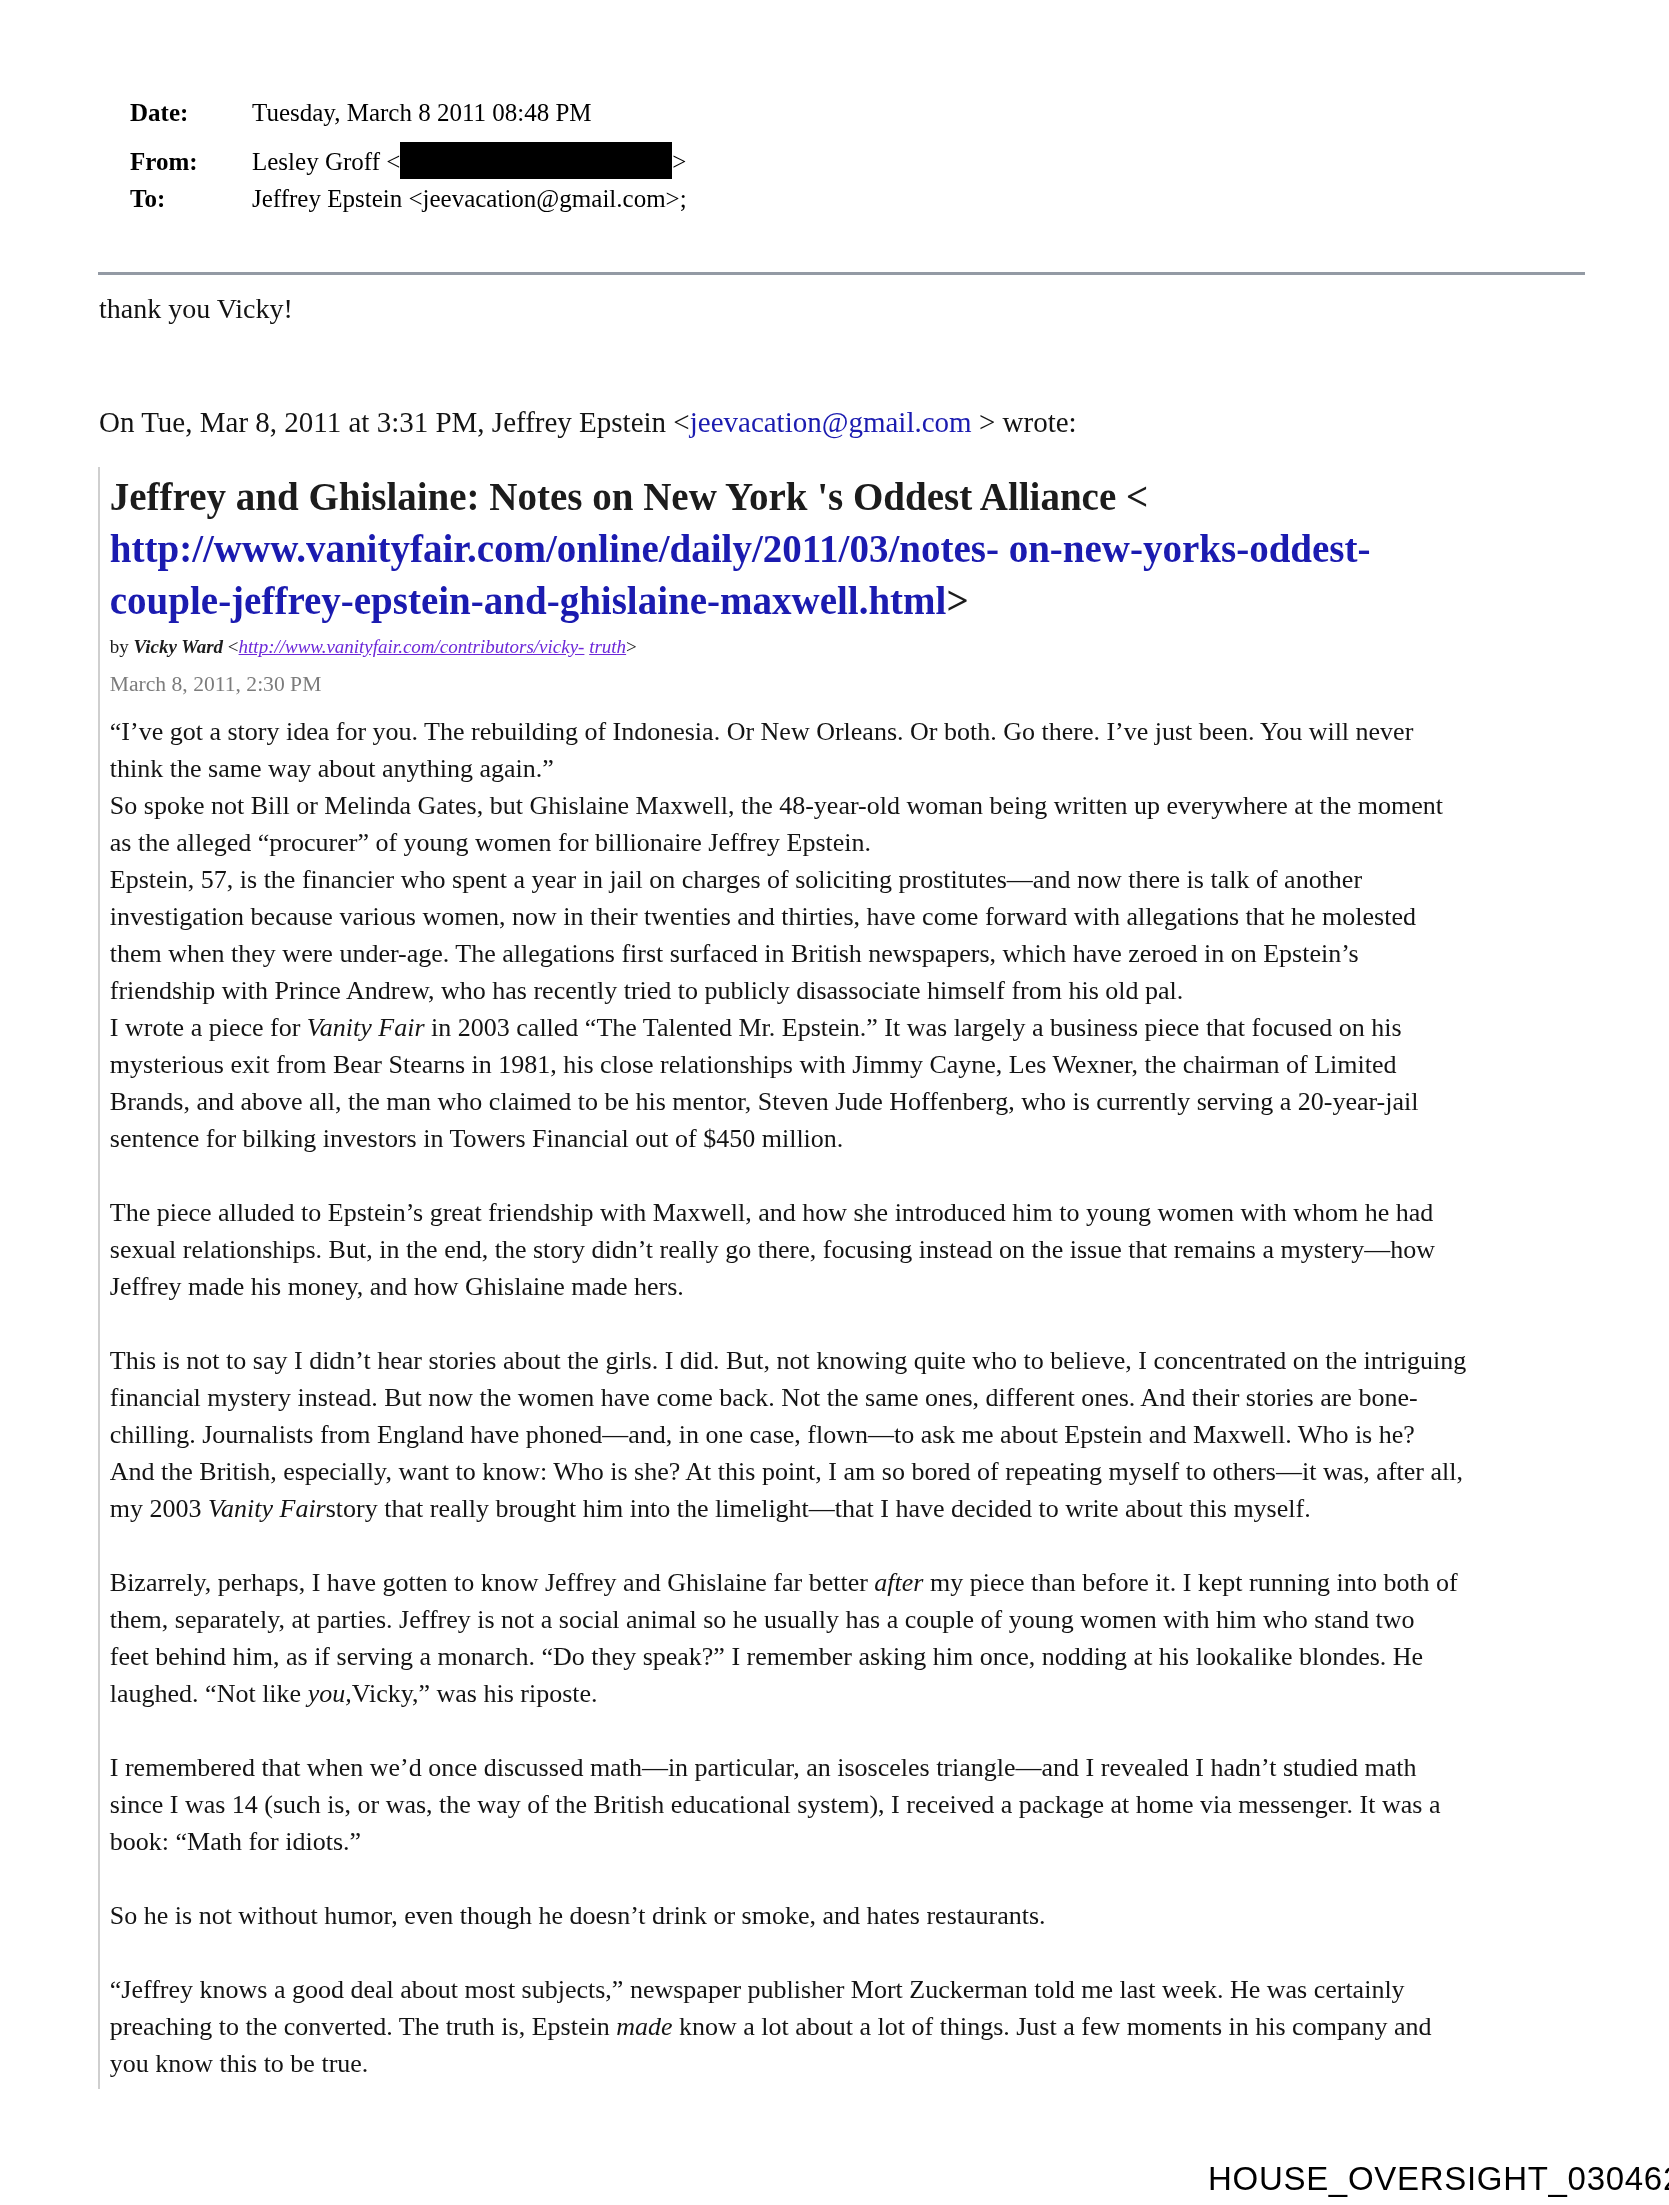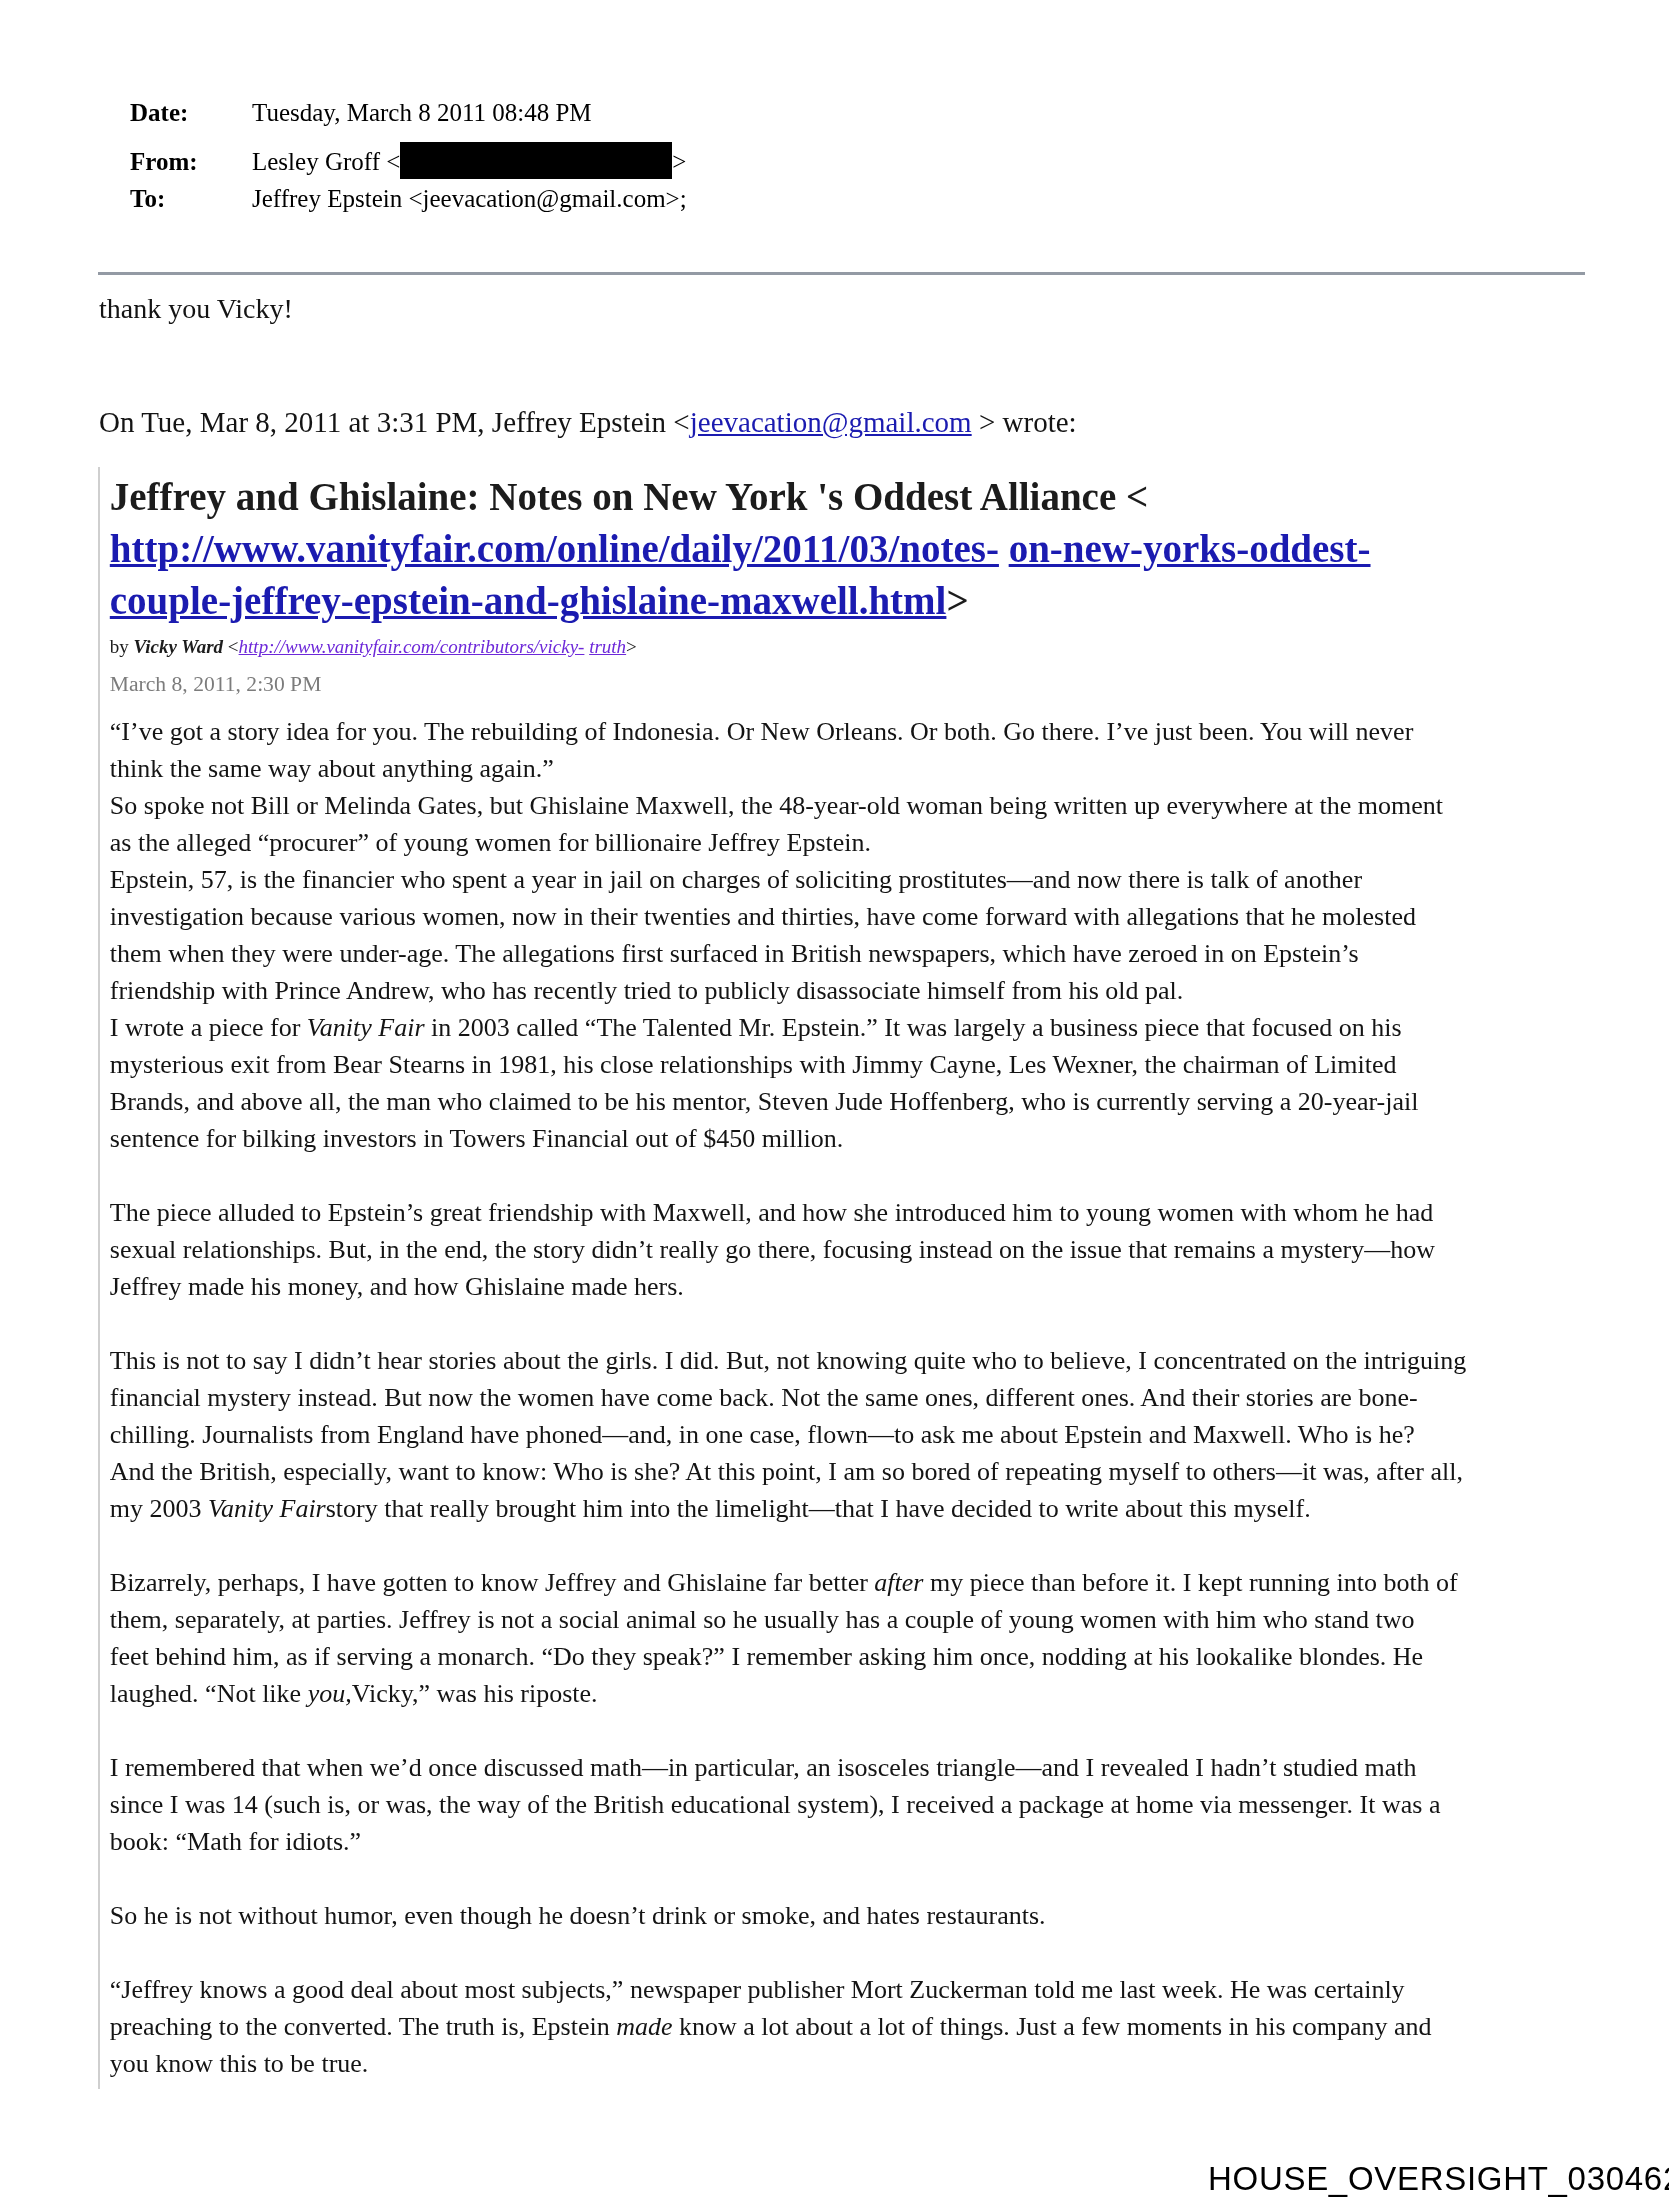--- a/index.html
+++ b/index.html
@@ -44,21 +44,21 @@
   }
   .byline { margin-top: 9.2px; font-size: 19px; white-space: pre; color: #1c1c1c; }
   .dateline { margin-top: 14.4px; font-size: 21.6px; color: #7c7c7c; }
   .paragraphs { margin-top: 15.7px; }
   .article-p {
     font-size: 26px; line-height: 37px;
     margin: 37px 0 0 0; white-space: pre; color: #141414;
   }
   .paragraphs .article-p:first-child { margin-top: 0; }
   
-  .s-link  { color: #1b1bb0; text-decoration: underline; }
+  .s-link  { color: #1b1bb0; }
   .s-linki { color: #6d28d9; text-decoration: underline; font-style: italic; }
   .s-i  { font-style: italic; }
   .s-bi { font-style: italic; font-weight: bold; }
   
   .footer {
     position: absolute; left: 1208px; top: 2160px;
     font-family: "Liberation Sans", sans-serif;
     font-size: 33px; color: #000; letter-spacing: 0.7px;
   }
 </style>

